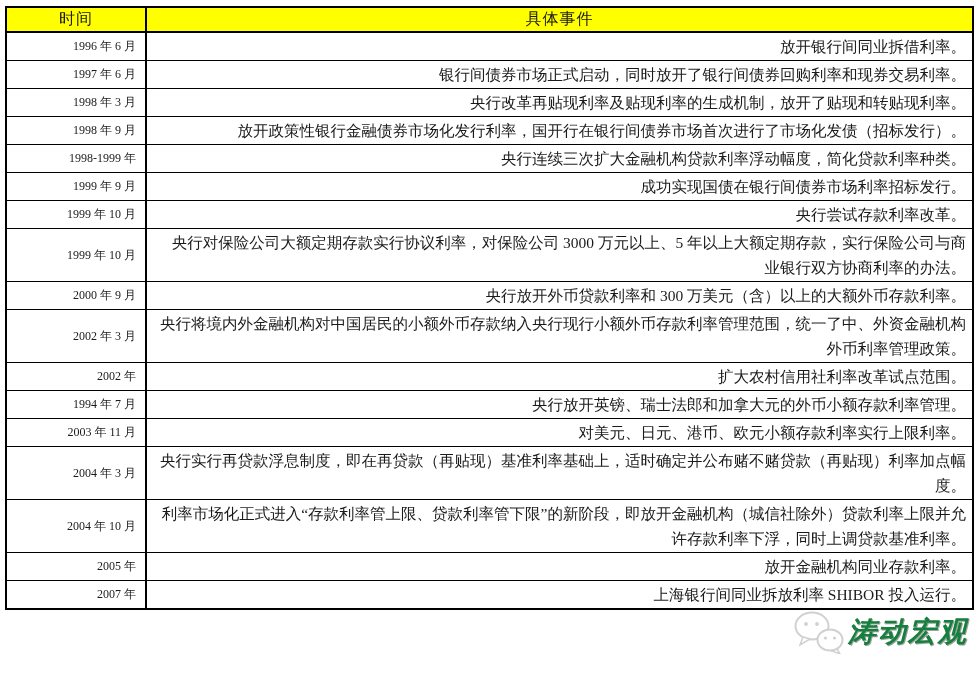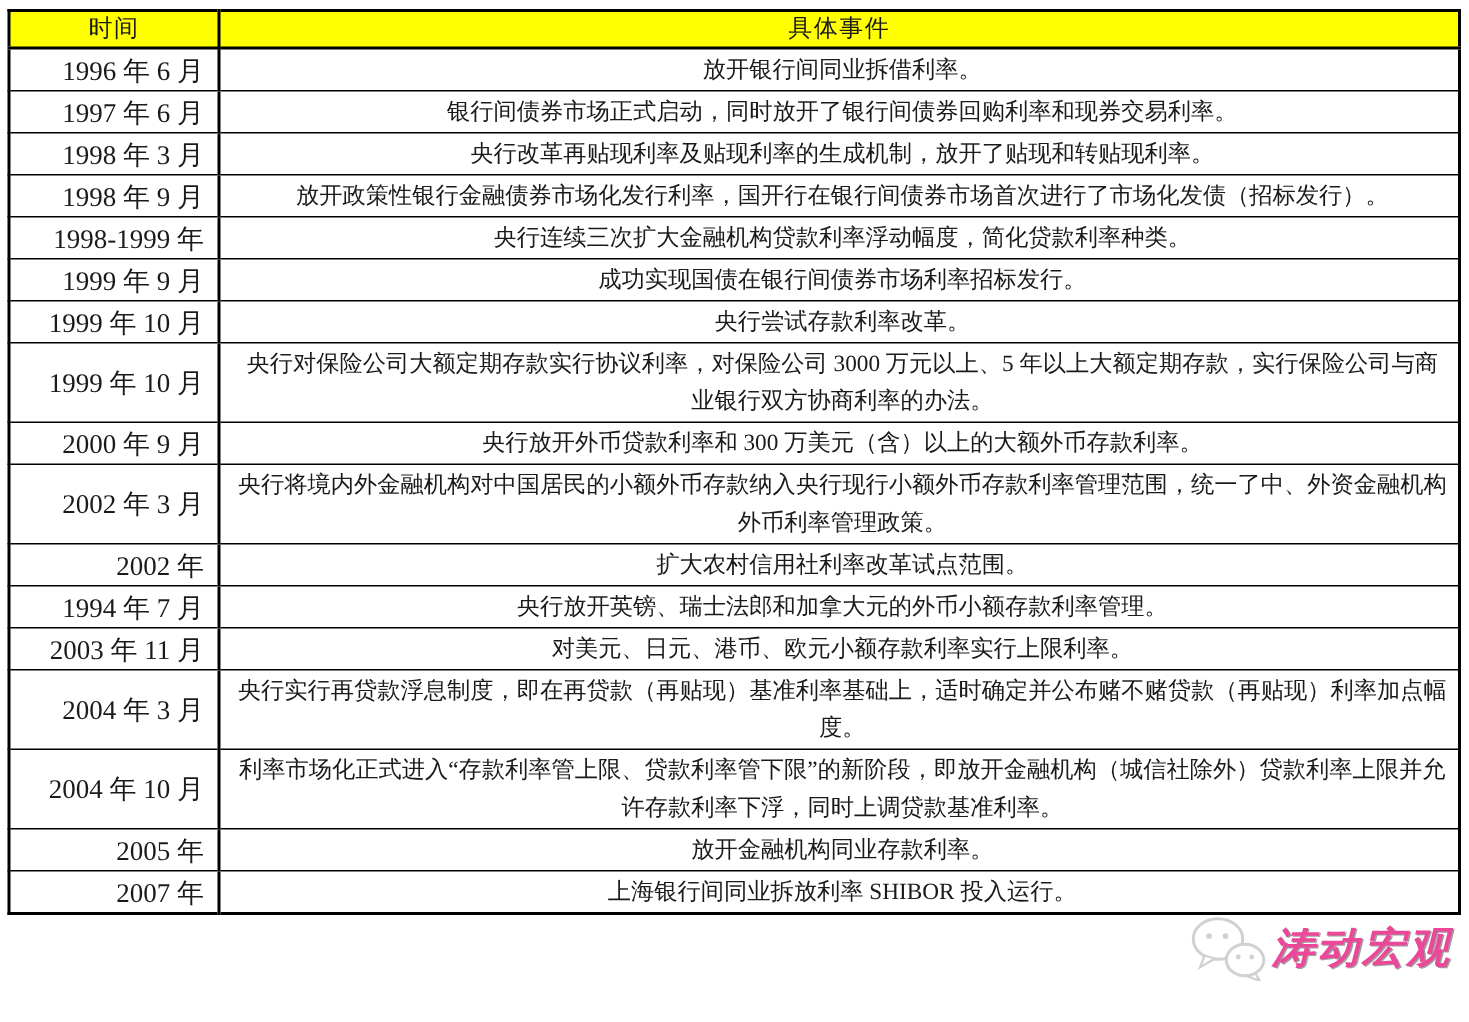--- a/index.html
+++ b/index.html
@@ -30,26 +30,26 @@
     font-size: 16px;
     text-align: center;
     border-bottom: 2px solid var(--border, #000);
     letter-spacing: 1px;
   }
   th.time-h { border-right: 2px solid var(--border, #000); }
 
   td.time {
     text-align: right;
     padding-right: 9px;
-    font-size: 18px;
+    font-size: 12px;
     border-right: 2px solid var(--border, #000);
     white-space: nowrap;
   }
   td.event {
-    text-align: center;
+    text-align: right;
     padding: 1px 6px 1px 10px;
     font-size: 15.5px;
     line-height: 25px;
   }
   tr.h1 td { height: 26px; }
   tr.h2 td { height: 52px; }
 
   .source-note {
     position: absolute;
     left: 143px;
@@ -67,21 +67,21 @@
     display: flex;
     align-items: center;
     gap: 3px;
     z-index: 5;
     pointer-events: none;
   }
   .watermark-text {
     font-size: 28px;
     font-weight: bold;
     letter-spacing: 2px;
-    color: #ec4899;
+    color: #15803d;
     text-shadow: 1px 1px 0 #9f9f9f, -1px -1px 0 #ffffff;
     font-style: italic;
     white-space: nowrap;
   }
   .watermark svg { display: block; opacity: 0.75; }
 </style>
 </head>
 <body>
 
 <div class="page">

